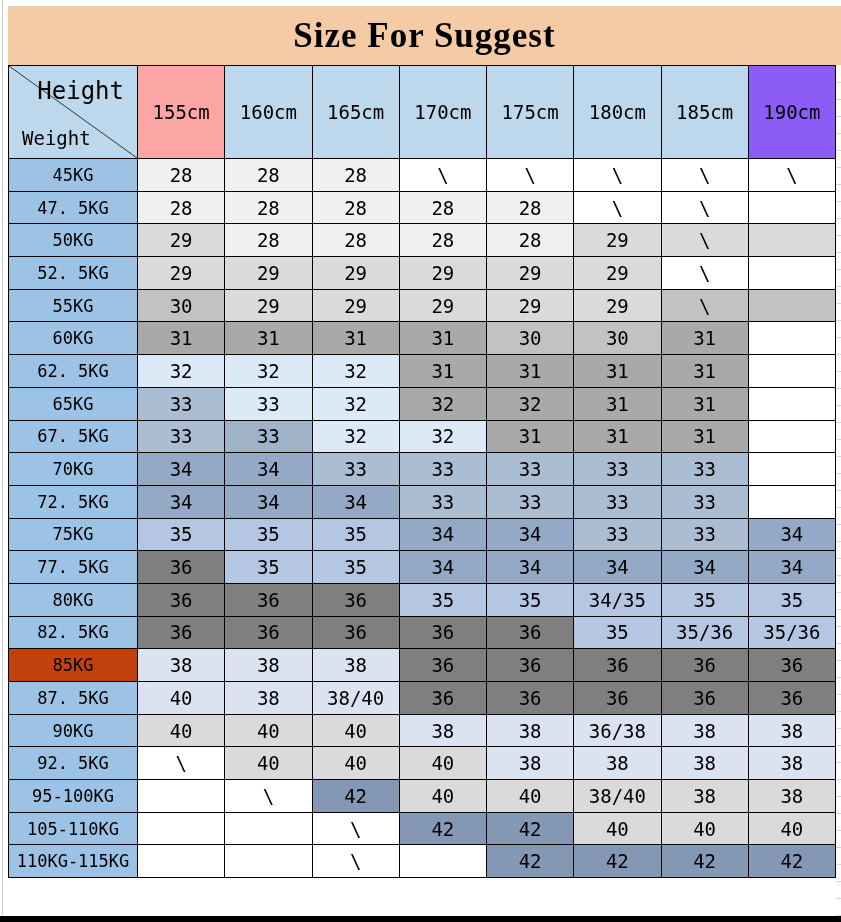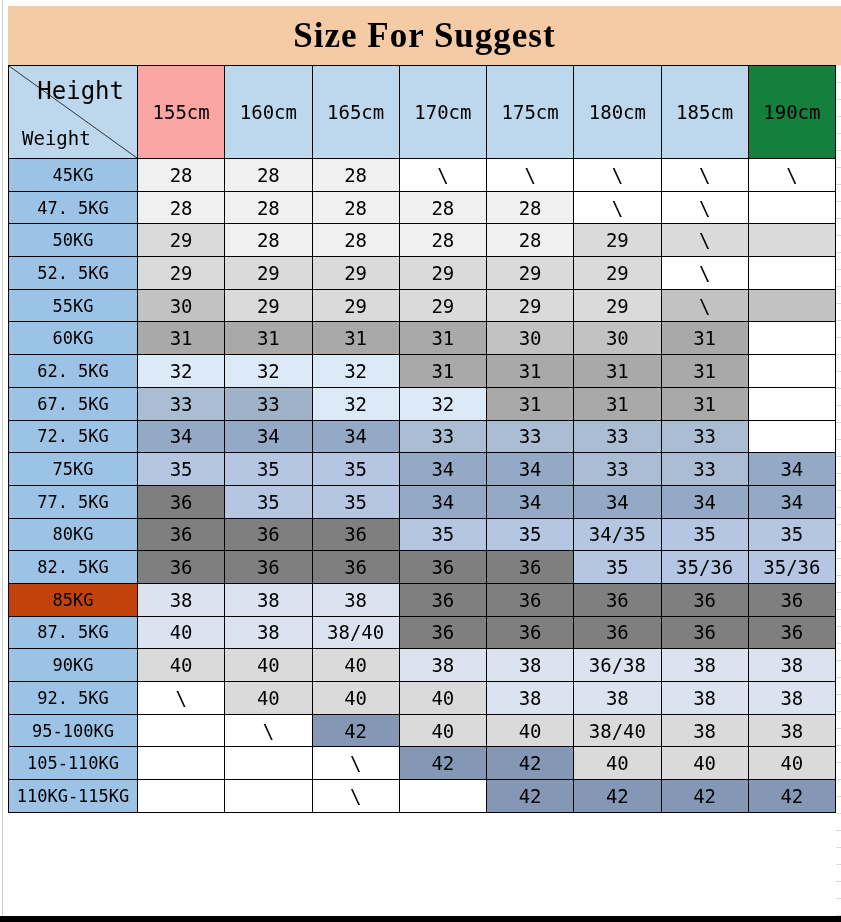--- a/index.html
+++ b/index.html
@@ -68,21 +68,21 @@
           <span class="corner-height">Height</span>
           <span class="corner-weight">Weight</span>
         </th>
       <th style="background: #fca5a5;">155cm</th>
           <th style="background: rgb(189, 215, 236);">160cm</th>
           <th style="background: rgb(189, 215, 236);">165cm</th>
           <th style="background: rgb(189, 215, 236);">170cm</th>
           <th style="background: rgb(189, 215, 236);">175cm</th>
           <th style="background: rgb(189, 215, 236);">180cm</th>
           <th style="background: rgb(189, 215, 236);">185cm</th>
-          <th style="background: #15803d;">190cm</th>
+          <th style="background: #8b5cf6;">190cm</th>
         </tr>
     </thead>
     <tbody>
         <tr>
           <th style="background: rgb(156, 194, 230);">45KG</th>
           <td style="background: rgb(240, 240, 240);">28</td>
           <td style="background: rgb(240, 240, 240);">28</td>
           <td style="background: rgb(240, 240, 240);">28</td>
           <td style="background: rgb(255, 255, 255);">\</td>
           <td style="background: rgb(255, 255, 255);">\</td>
@@ -150,28 +150,50 @@
           <td style="background: rgb(220, 233, 246);">32</td>
           <td style="background: rgb(220, 233, 246);">32</td>
           <td style="background: rgb(220, 233, 246);">32</td>
           <td style="background: rgb(169, 169, 169);">31</td>
           <td style="background: rgb(169, 169, 169);">31</td>
           <td style="background: rgb(169, 169, 169);">31</td>
           <td style="background: rgb(169, 169, 169);">31</td>
           <td style="background: rgb(255, 255, 255);"></td>
         </tr>
         <tr>
+          <th style="background: rgb(156, 194, 230);">65KG</th>
+          <td style="background: rgb(171, 189, 211);">33</td>
+          <td style="background: rgb(220, 233, 246);">33</td>
+          <td style="background: rgb(220, 233, 246);">32</td>
+          <td style="background: rgb(169, 169, 169);">32</td>
+          <td style="background: rgb(169, 169, 169);">32</td>
+          <td style="background: rgb(169, 169, 169);">31</td>
+          <td style="background: rgb(169, 169, 169);">31</td>
+          <td style="background: rgb(255, 255, 255);"></td>
+        </tr>
+        <tr>
           <th style="background: rgb(156, 194, 230);">67. 5KG</th>
           <td style="background: rgb(171, 189, 211);">33</td>
           <td style="background: rgb(159, 178, 200);">33</td>
           <td style="background: rgb(220, 233, 246);">32</td>
           <td style="background: rgb(220, 233, 246);">32</td>
           <td style="background: rgb(169, 169, 169);">31</td>
           <td style="background: rgb(169, 169, 169);">31</td>
           <td style="background: rgb(169, 169, 169);">31</td>
+          <td style="background: rgb(255, 255, 255);"></td>
+        </tr>
+        <tr>
+          <th style="background: rgb(156, 194, 230);">70KG</th>
+          <td style="background: rgb(147, 169, 198);">34</td>
+          <td style="background: rgb(147, 169, 198);">34</td>
+          <td style="background: rgb(171, 189, 211);">33</td>
+          <td style="background: rgb(171, 189, 211);">33</td>
+          <td style="background: rgb(171, 189, 211);">33</td>
+          <td style="background: rgb(171, 189, 211);">33</td>
+          <td style="background: rgb(171, 189, 211);">33</td>
           <td style="background: rgb(255, 255, 255);"></td>
         </tr>
         <tr>
           <th style="background: rgb(156, 194, 230);">72. 5KG</th>
           <td style="background: rgb(147, 169, 198);">34</td>
           <td style="background: rgb(147, 169, 198);">34</td>
           <td style="background: rgb(147, 169, 198);">34</td>
           <td style="background: rgb(171, 189, 211);">33</td>
           <td style="background: rgb(171, 189, 211);">33</td>
           <td style="background: rgb(171, 189, 211);">33</td>

